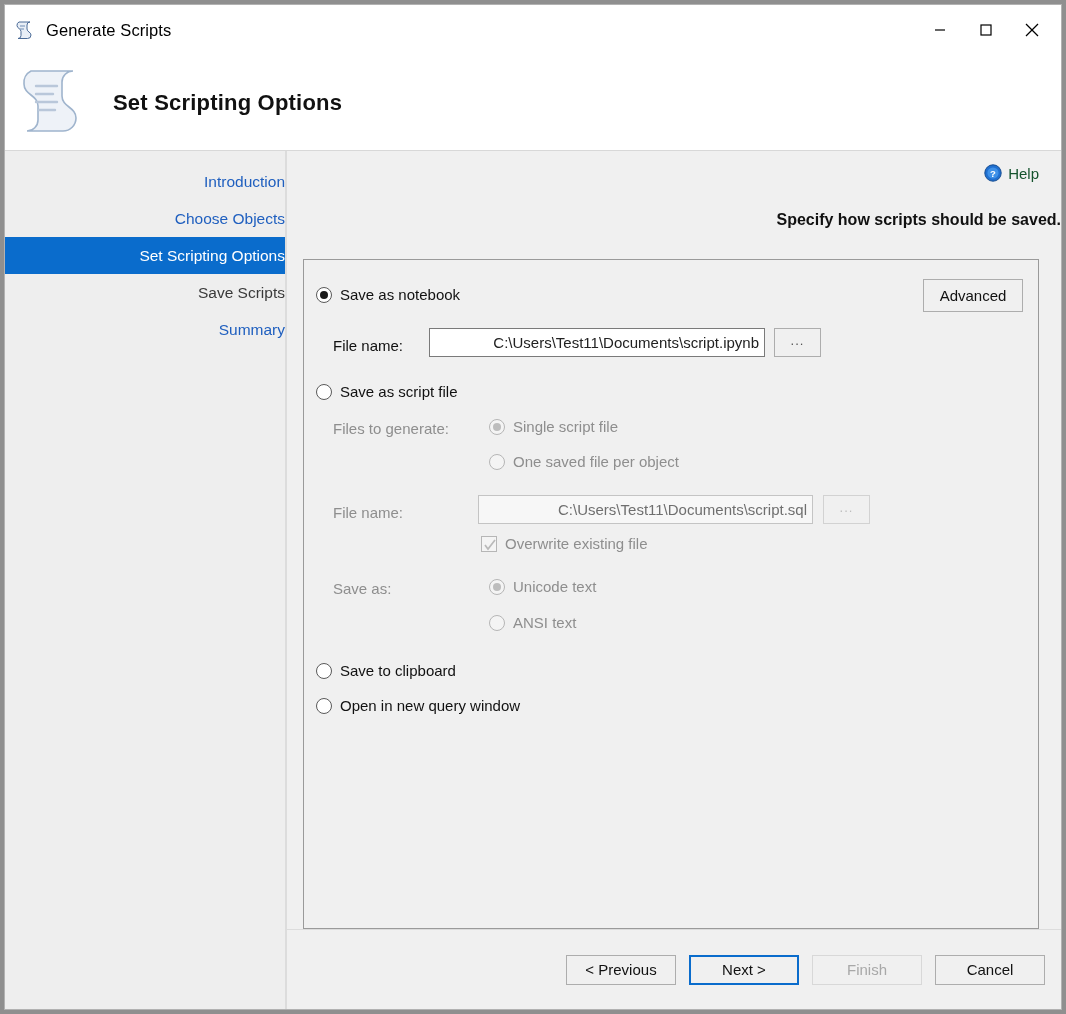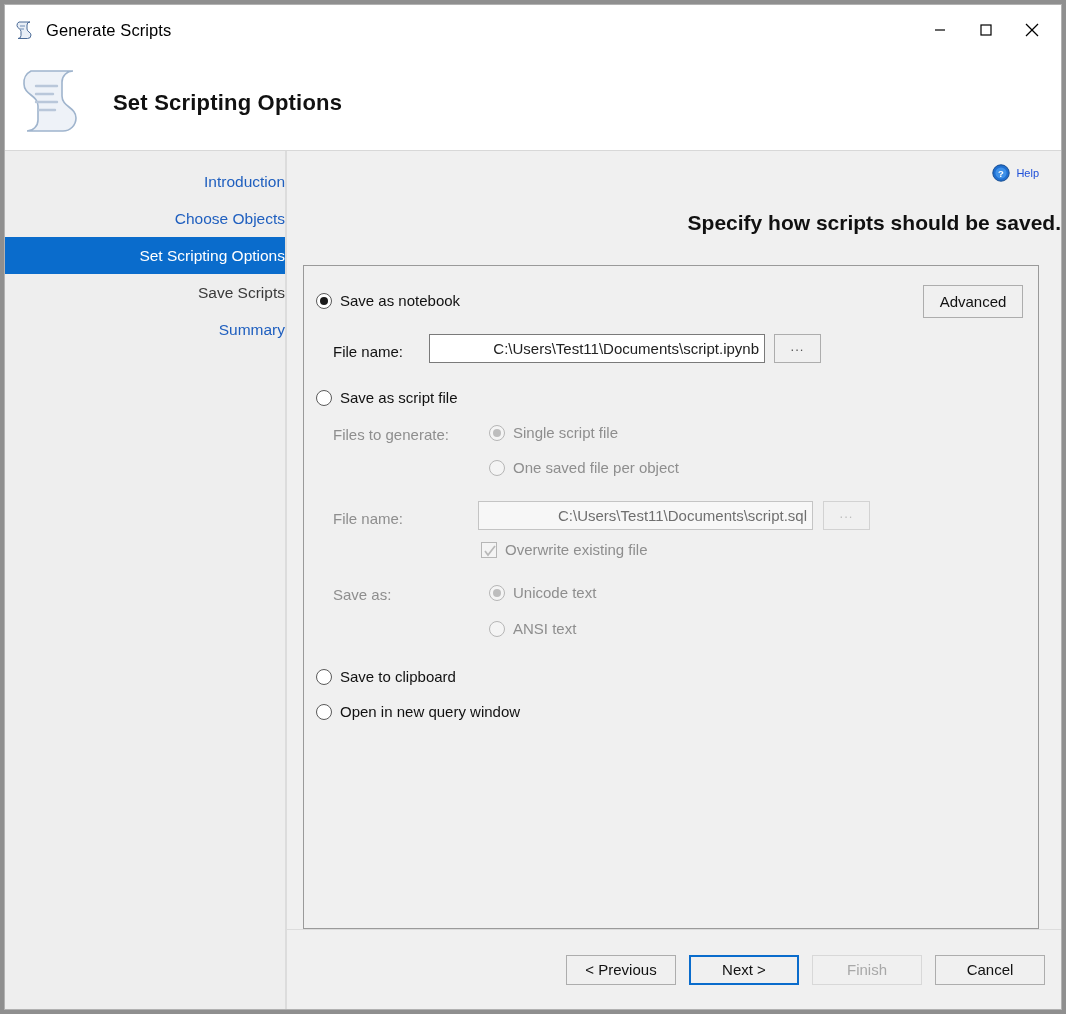--- a/index.html
+++ b/index.html
@@ -122,25 +122,25 @@
     align-items: center;
     justify-content: flex-end;
     padding-right: 22px;
   }
   #help-link {
     display: flex;
     align-items: center;
     cursor: default;
   }
   #help-icon { width: 18px; height: 18px; margin-right: 6px; }
-  #help-text { font-size: 11px; color: #1d4ed8; }
+  #help-text { font-size: 15px; color: #14532d; }
 
   
   #instruction {
-    font-size: 21px;
+    font-size: 16px;
     font-weight: bold;
     color: #111111;
     margin: 16px 0 0 20px;
   }
 
   
   #groupbox {
     margin: 30px 22px 0 16px;
     border: 1px solid #9a9a9a;
     background: #f0f0f0;

